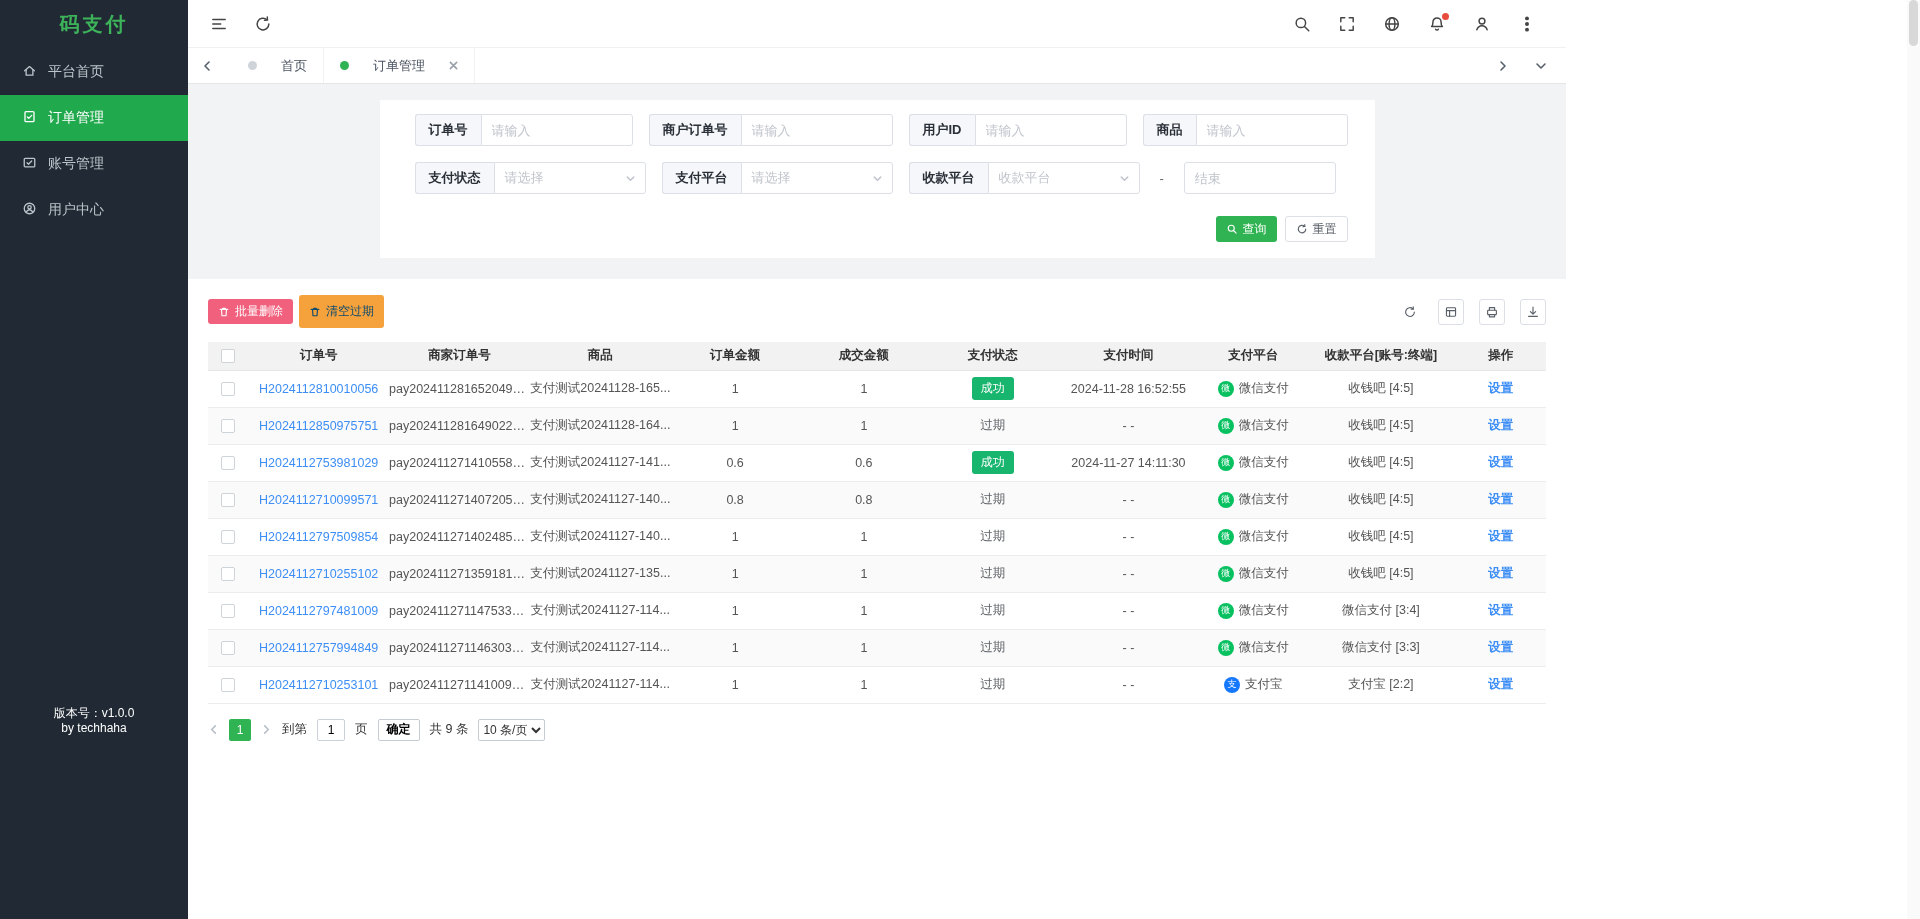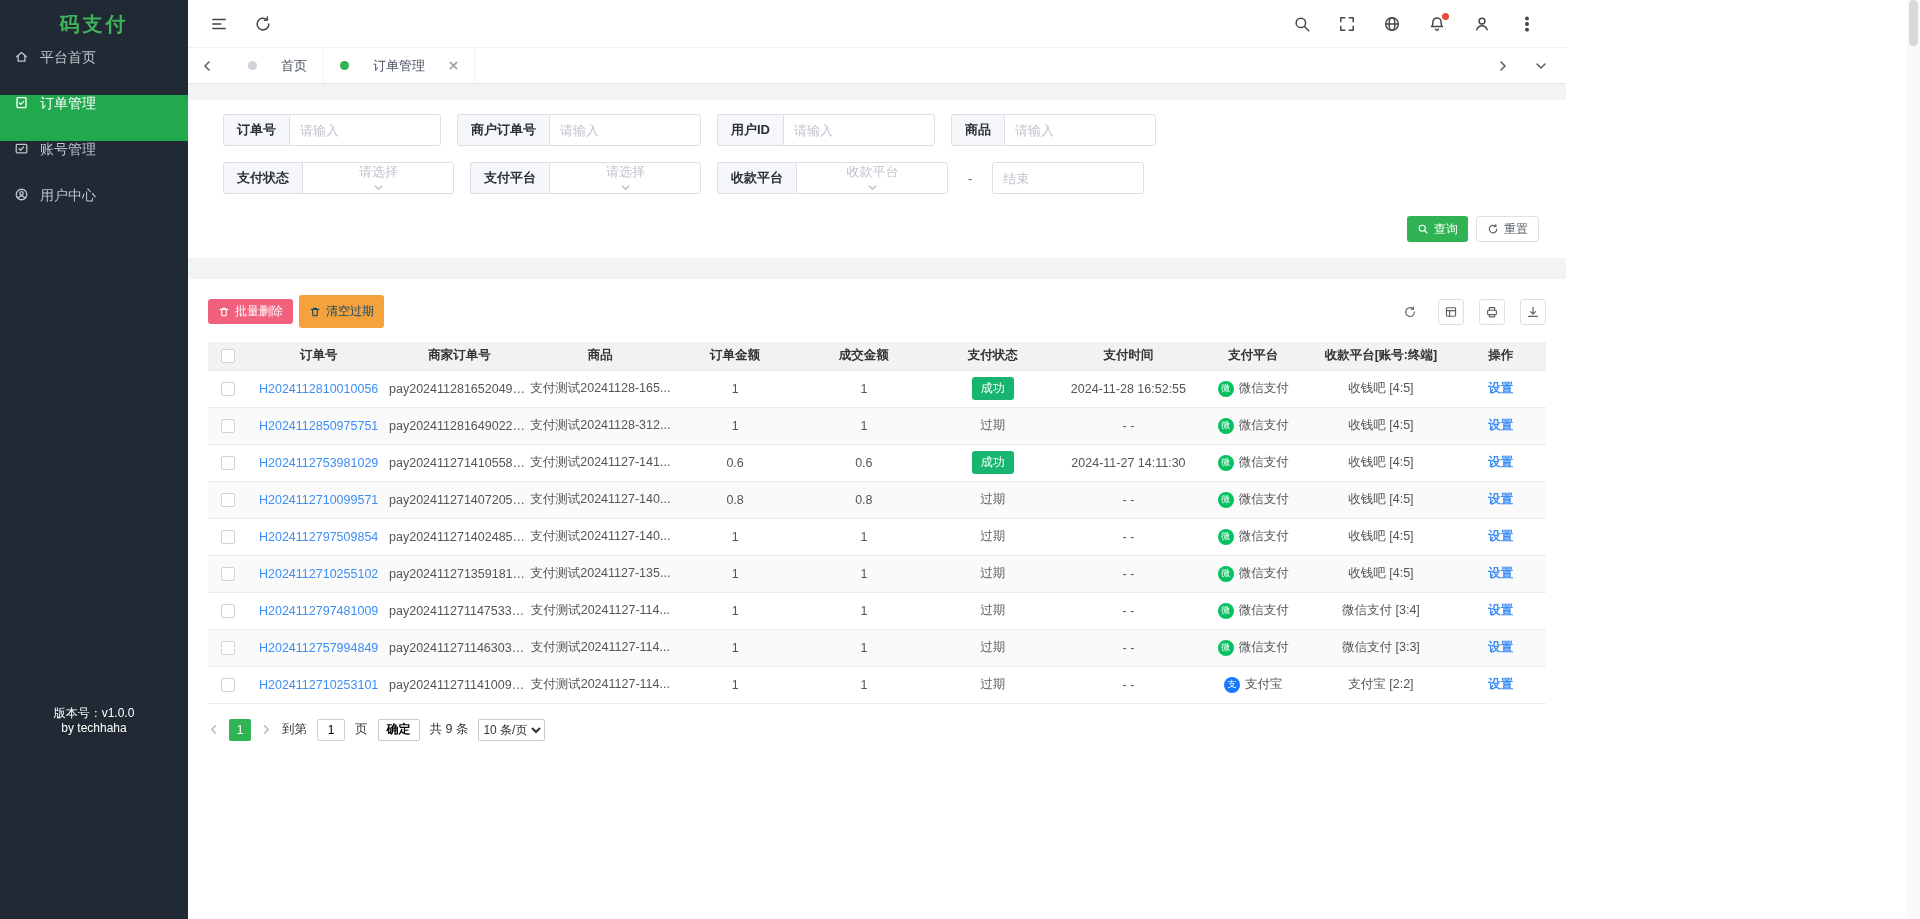--- a/index.html
+++ b/index.html
@@ -5,21 +5,21 @@
   * { margin:0; padding:0; box-sizing:border-box; }
   html,body { width:1920px; height:919px; overflow:hidden; background:#fff;
     font-family:"Liberation Sans", sans-serif; font-size:13px; color:#333; }
 
   .app { position:absolute; left:0; top:0; width:1566px; height:919px; display:flex; }
 
   
   .sidebar { position:relative; width:188px; background:#212a34; flex-shrink:0; }
   .logo { height:49px; display:flex; align-items:center; justify-content:center;
     color:#3db35a; font-size:20px; font-weight:bold; letter-spacing:3px; }
-  .menu-item { height:46px; display:flex; align-items:flex-start; gap:11px; padding-left:14px;
+  .menu-item { height:46px; display:flex; align-items:center; gap:11px; padding-left:22px;
     color:#bcc4cc; font-size:14px; cursor:pointer; }
   .menu-item svg { width:15px; height:15px; stroke:currentColor; fill:none; stroke-width:1.4;
     stroke-linecap:round; stroke-linejoin:round; }
   .menu-item.active { background:#21a94d; color:#fff; }
   .sidebar-version { position:absolute; top:706px; left:0; width:100%; text-align:center;
     color:#ffffff; font-size:12px; line-height:15px; }
 
   
   .main { flex:1; display:flex; flex-direction:column; background:#fff; min-width:0; }
 
@@ -42,36 +42,36 @@
   .tabs { display:flex; align-items:center; height:100%; margin-left:14px; }
   .tab { display:flex; align-items:center; gap:24px; padding:0 16px; height:100%;
     font-size:13px; color:#4a5260; cursor:pointer; border-right:1px solid #f2f2f2; }
   .tab-dot { width:9px; height:9px; border-radius:50%; background:#cfd4da; }
   .tab.active .tab-dot { background:#30b353; }
   .tab-close { display:inline-flex; color:#9aa1ab; }
   .tab-close svg { width:9px; height:9px; stroke:currentColor; stroke-width:1.8; stroke-linecap:round; }
   .tabbar-right { margin-left:auto; display:flex; align-items:center; gap:16px; }
 
   .content { flex:1; background:#f2f3f5; padding-top:16px; display:flex; flex-direction:column;
-    overflow:hidden; position:relative; }
+    overflow:hidden; position:relative;align-items:center; }
 
   
   .filter-card { background:#fff; padding:14px 27px 16px 35px; }
   .filter-row { display:flex; gap:16px; margin-bottom:16px; }
   .input-group { display:flex; height:32px; }
   .ig-label { display:flex; align-items:center; padding:0 13px; background:#f5f7fa;
     border:1px solid #dcdfe6; border-right:none; border-radius:3px 0 0 3px;
     font-size:13px; font-weight:bold; color:#2b3038; white-space:nowrap; }
   .ig-input { width:152px; border:1px solid #dcdfe6; border-radius:0 3px 3px 0;
     padding:0 10px; font-size:13px; color:#333; outline:none; background:#fff;
     font-family:"Liberation Sans", sans-serif; }
   .ig-input::placeholder { color:#c0c4cc; }
   .ig-select { width:152px; border:1px solid #dcdfe6; border-radius:0 3px 3px 0;
     display:flex; align-items:center; justify-content:space-between; padding:0 9px 0 10px;
-    background:#fff; cursor:pointer;flex-direction:column; }
+    background:#fff; cursor:pointer; }
   .ig-select .ph { color:#c0c4cc; font-size:13px; }
   .ig-select svg { width:11px; height:11px; stroke:#c0c4cc; fill:none; stroke-width:1.6;
     stroke-linecap:round; stroke-linejoin:round; }
   .date-sep { align-self:center; color:#666; padding:0 4px; }
   .filter-actions { display:flex; justify-content:flex-end; gap:8px; margin-top:22px; }
   .btn { display:inline-flex; align-items:center; gap:5px; height:26px; padding:10px 10px;
     font-size:12px; border-radius:3px; cursor:pointer; border:none;
     font-family:"Liberation Sans", sans-serif; }
   .btn svg { width:12px; height:12px; stroke:currentColor; fill:none; stroke-width:1.5;
     stroke-linecap:round; stroke-linejoin:round; }
@@ -433,21 +433,21 @@
                     <span>微信支付</span>
                   </span></td>
     <td>收钱吧 [4:5]</td>
     <td><a class="link link-bold">设置</a></td>
   </tr>
 
   <tr>
     <td><span class="cb"></span></td>
     <td><a class="link">H2024112850975751</a></td>
     <td>pay2024112816490225...</td>
-    <td>支付测试20241128-312...</td>
+    <td>支付测试20241128-164...</td>
     <td>1</td>
     <td>1</td>
     <td><span class="status-plain">过期</span></td>
     <td>- -</td>
     <td><span class="plat">
                     <span class="plat-icon wechat">微</span>
                     <span>微信支付</span>
                   </span></td>
     <td>收钱吧 [4:5]</td>
     <td><a class="link link-bold">设置</a></td>

